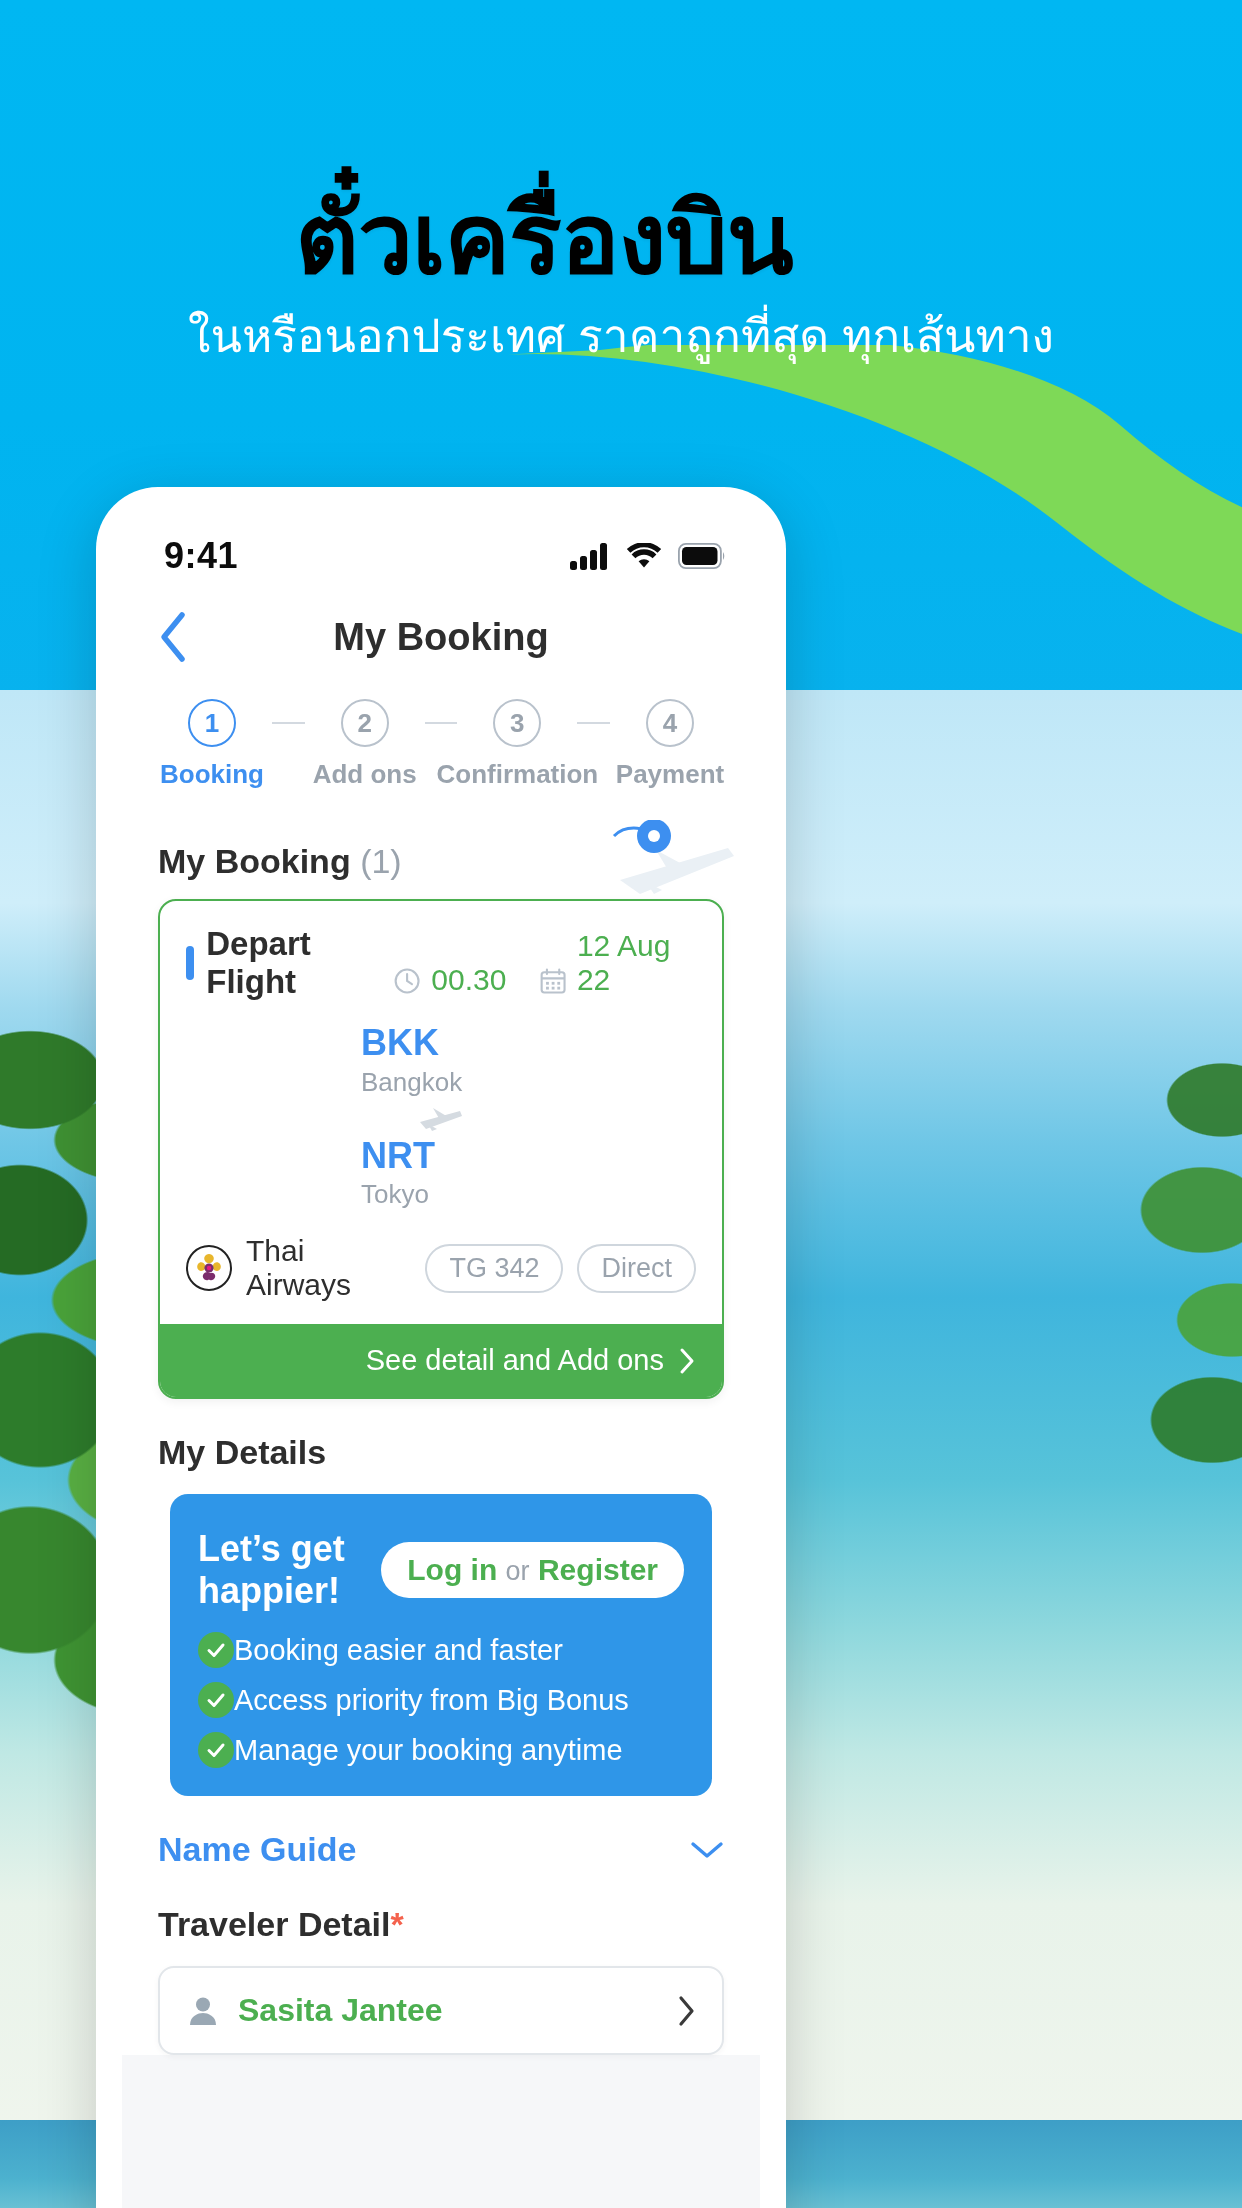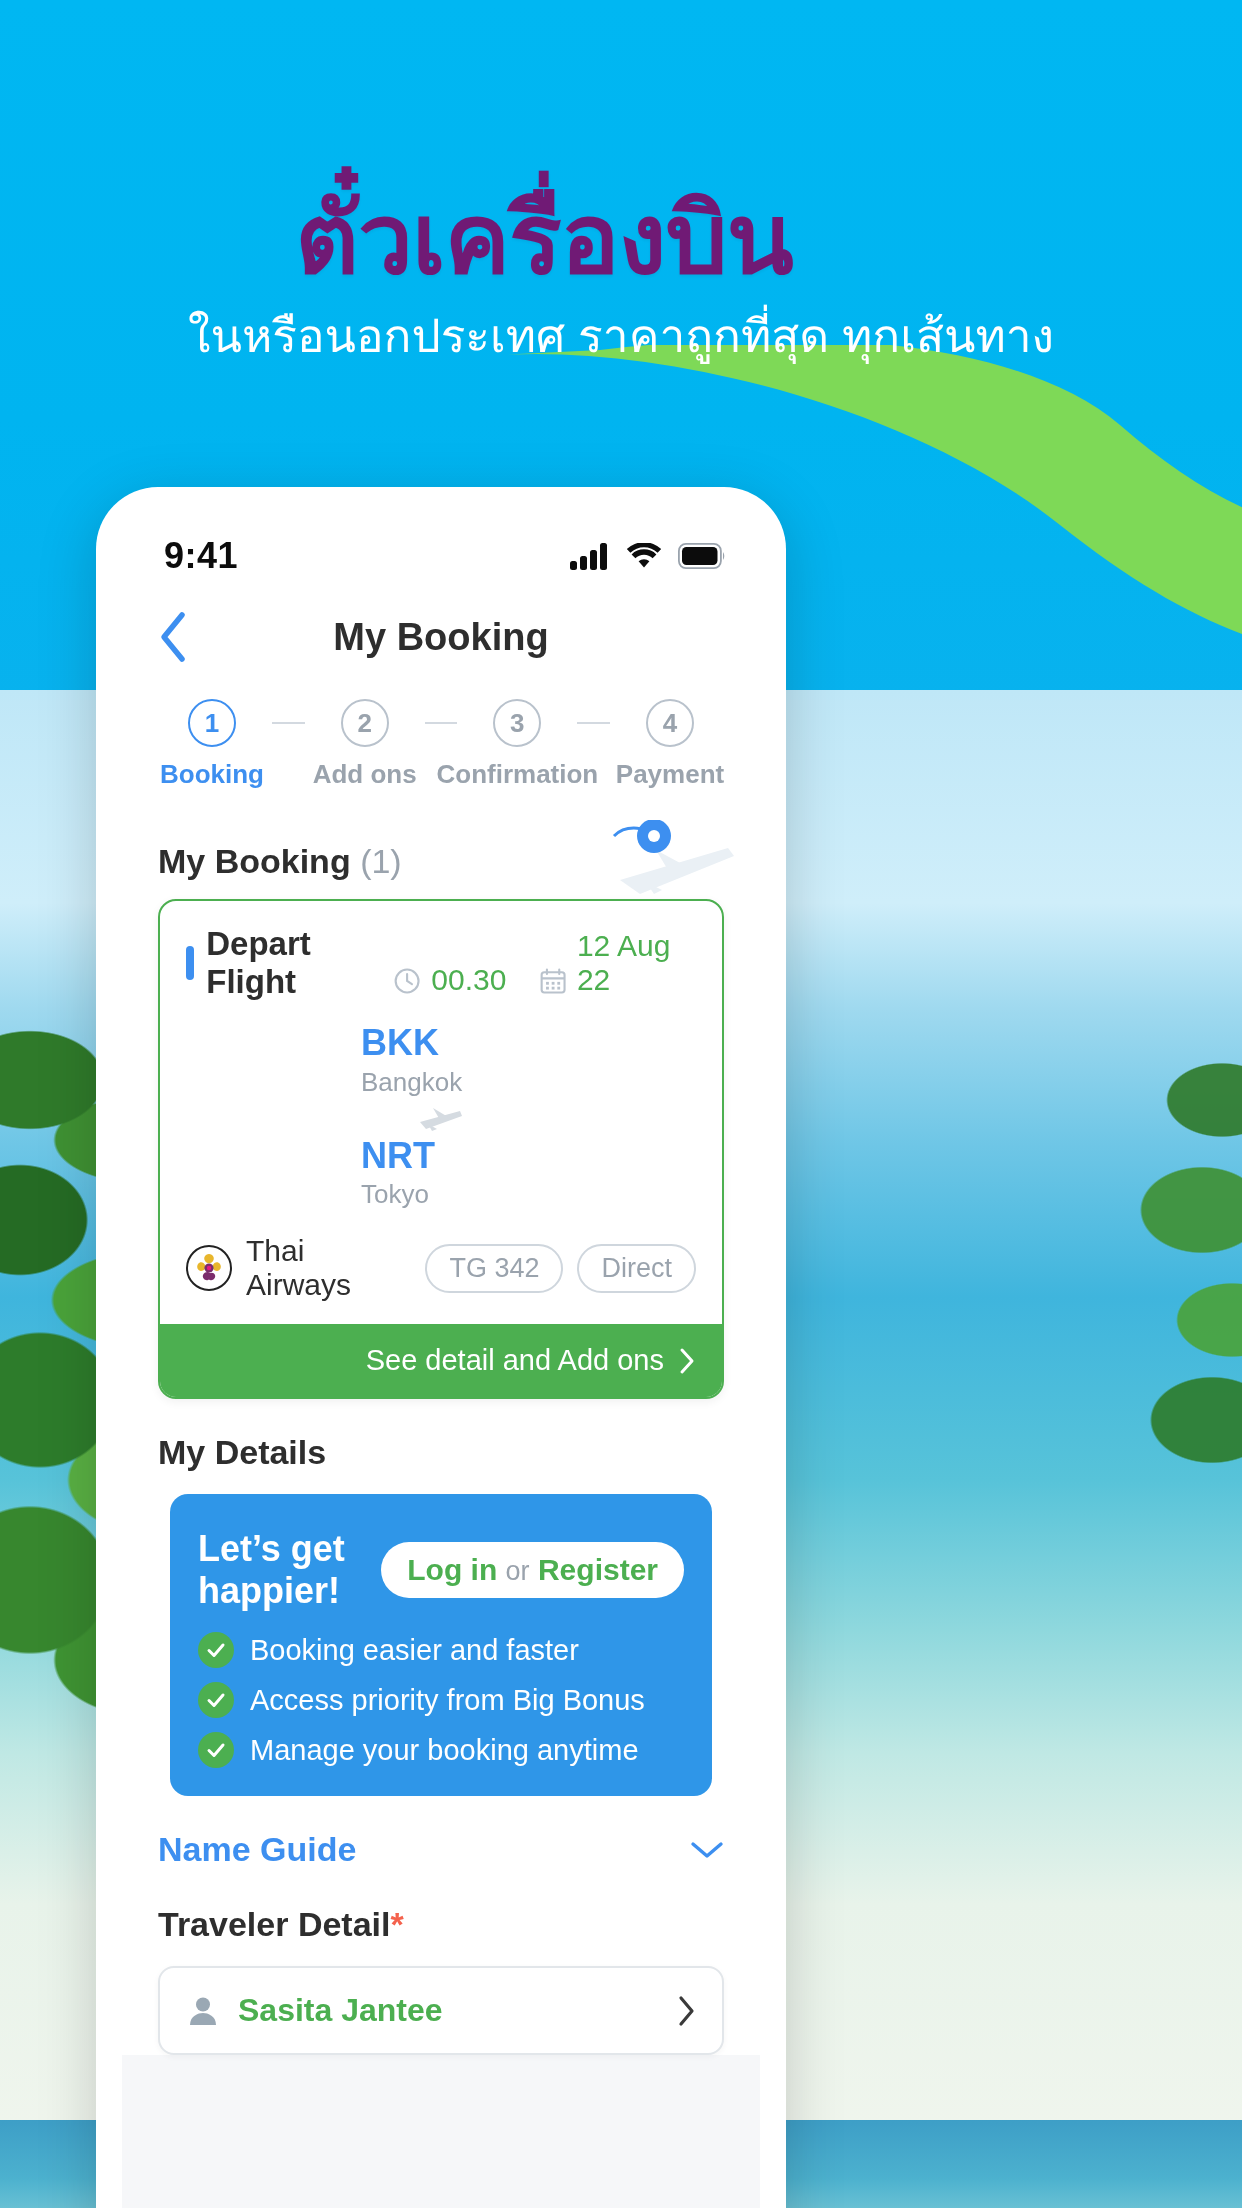--- a/index.html
+++ b/index.html
@@ -57,21 +57,21 @@
   
   .swoosh {
     position: absolute; left: 480px; top: 345px; width: 900px; height: 330px;
     overflow: hidden;
   }
   .swoosh svg { display:block; }
 
   
   .headline {
     position: absolute; left: 0; top: 185px; width: 1088px;
-    text-align: center; color: #701a75;
+    text-align: center; color: #000000;
     font-size: 98px; font-weight: 700; line-height: 1.12;
     letter-spacing: -1px;
     text-shadow: 0 2px 3px rgba(0,0,0,.05);
   }
   .subhead {
     position: absolute; left: 0; top: 307px; width: 1242px;
     text-align: center; color: #ffffff;
     font-size: 46px; font-weight: 400; line-height: 1.3;
   }
 
@@ -184,21 +184,21 @@
     padding: 34px 28px 28px;
   }
   .promo-top { display:flex; align-items:center; justify-content:space-between; }
   .promo-title { font-size: 36px; font-weight:700; color:#fff; }
   .promo-btn {
     background:#fff; border-radius: 34px; padding: 11px 26px;
     font-size: 30px; font-weight:700; color:#4caf50; cursor:pointer; white-space:nowrap;
   }
   .promo-btn .or { color:#9aa3ad; font-weight:400; font-size: 27px; }
   .promo-list { margin-top: 20px; display:flex; flex-direction:column; gap: 14px; }
-  .promo-item { display:flex; align-items:center; gap: 16px; color:#fff; font-size: 29px; }
+  .promo-item { display:flex; align-items:center; color:#fff; font-size: 29px; }
   .tick {
     width: 36px; height: 36px; border-radius:50%; background:#4caf50;
     display:flex; align-items:center; justify-content:center; flex:0 0 auto;
   }
 
   .nameguide {
     display:flex; align-items:center; justify-content:space-between;
     padding: 34px 36px 0;
   }
   .nameguide-label { font-size: 34px; font-weight:600; color:#3d8ff0; cursor:pointer;}

